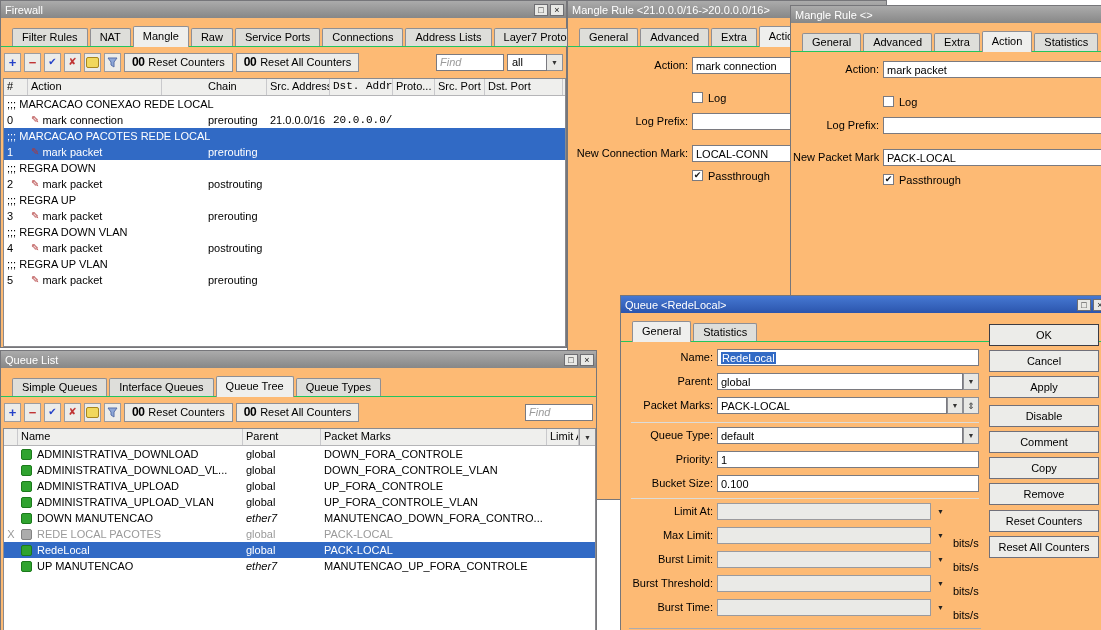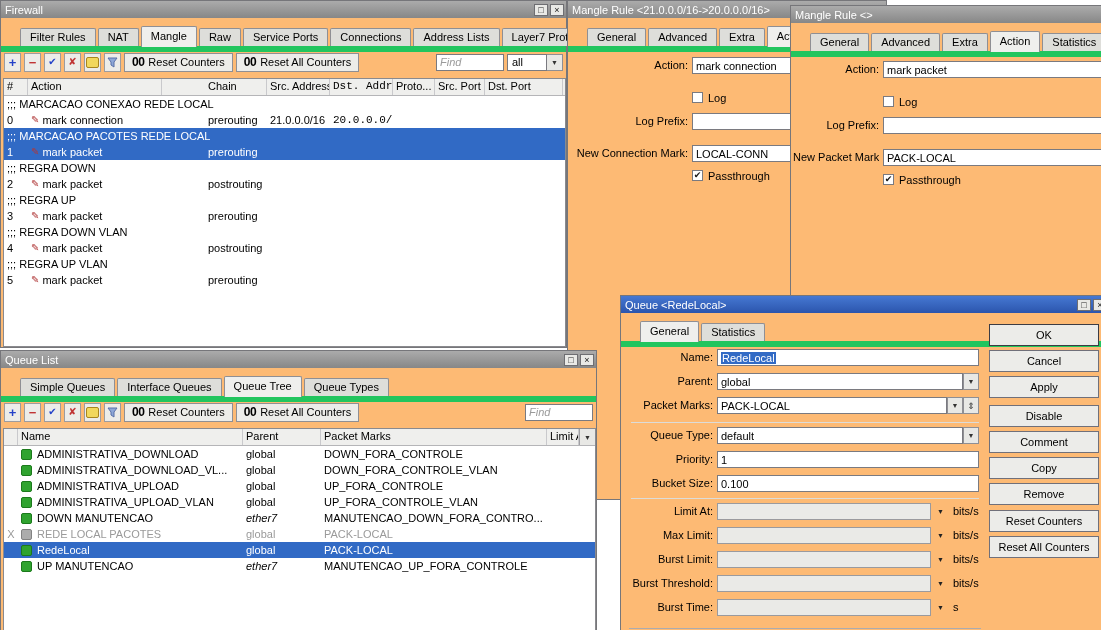--- a/index.html
+++ b/index.html
@@ -15,21 +15,21 @@
     display:flex; align-items:center; padding:0 2px 0 4px; color:#fff; overflow:hidden; white-space:nowrap;
   }
   .titlebar.gray { background:linear-gradient(180deg,#ABABAB,#878787); }
   .titlebar.blue { background:linear-gradient(180deg, var(--active-title,#4678D2), #2B55AD); }
   .tb-title { flex:1; overflow:hidden; }
   .tb-btn {
     width:14px; height:12px; margin-left:2px; background:#E9E9E6; border:1px solid #6E6E72;
     color:#222; font-size:9px; line-height:10px; text-align:center; box-sizing:border-box; flex:none;
   }
 
-  .tabs { position:absolute; left:0; right:0; height:21px; display:flex; align-items:flex-end; padding-left:19px; border-bottom:6px solid #22c55e; }
+  .tabs { position:absolute; left:0; right:0; height:21px; display:flex; align-items:flex-end; padding-left:11px; border-bottom:1px solid #22c55e; }
   .tab {
     height:17px; line-height:16px; padding:0 9px; margin-right:2px; background:#DEDEDA;
     border:1px solid #8F8F94; border-bottom:none; border-radius:2px 2px 0 0; white-space:nowrap; position:relative;
   }
   .tab.active { height:20px; line-height:19px; margin-bottom:-1px; background:#EFEFED; z-index:1; }
 
   .toolbar { position:absolute; height:22px; display:flex; align-items:center; gap:3px; }
   .ticon {
     width:17px; height:19px; background:#ECECE9; border:1px solid #9C9CA0; box-sizing:border-box;
     display:inline-flex; align-items:center; justify-content:center; flex:none;
@@ -83,21 +83,21 @@
   .cbrow { position:absolute; display:flex; align-items:center; gap:5px; height:13px; }
   .cb {
     width:11px; height:11px; border:1px solid #7A7A80; background:#fff; box-sizing:border-box;
     display:inline-flex; align-items:center; justify-content:center; font-size:9px; line-height:1; color:#1a1a1a; flex:none;
   }
   .fdrop {
     position:absolute; width:16px; height:17px; border:1px solid #8F8F94; background:#E8E8E5; box-sizing:border-box;
     display:flex; align-items:center; justify-content:center; font-size:7px; color:#333;
   }
   .unit-arrow { position:absolute; font-size:7px; color:#222; height:17px; display:flex; align-items:center; }
-  .unit { position:absolute; height:17px; line-height:17px; }
+  .unit { position:absolute; height:17px; line-height:17px;margin-top:32px; }
   .sep { position:absolute; left:10px; width:348px; border-top:1px solid #DCDCD9; }
   .groupline { position:absolute; left:8px; width:352px; border-top:1px solid #ABABAF; }
   .sideb {
     position:absolute; left:368px; width:110px; height:22px; background:#ECECE9; border:1px solid #70707A;
     font-family:inherit; font-size:11px; box-sizing:border-box; text-align:center; padding:0;
   }
   .sideb.default { border:1px solid #3C3C44; }
 </style>
 </head>
 <body>

